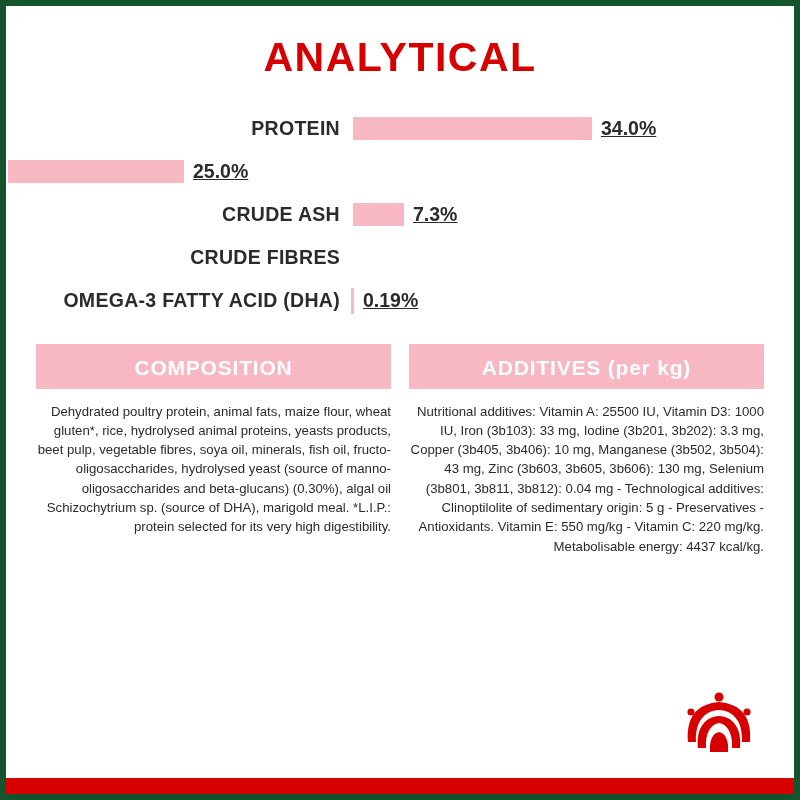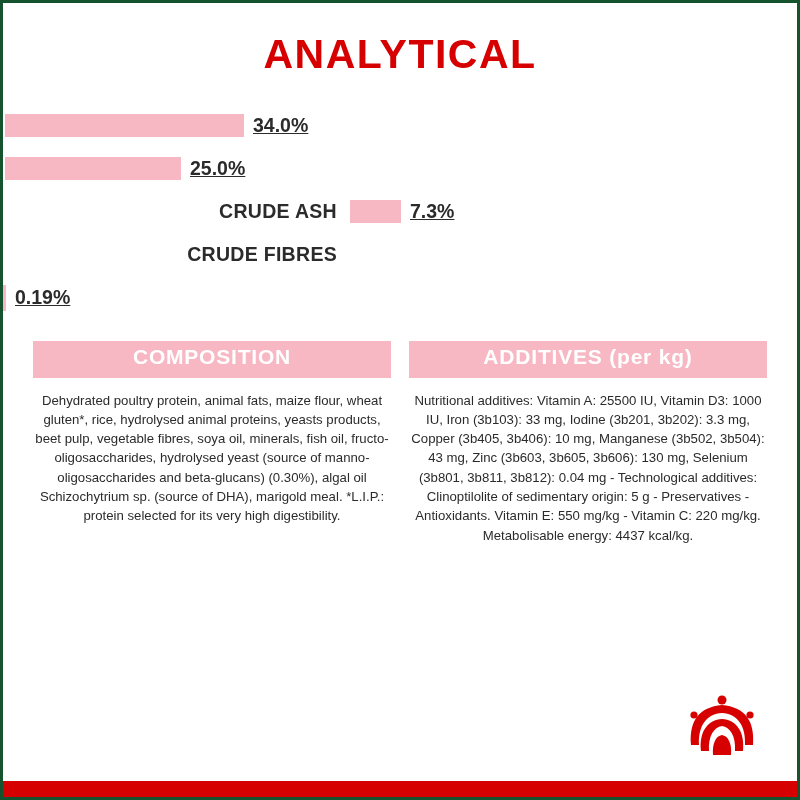--- a/index.html
+++ b/index.html
@@ -12,21 +12,21 @@
     background: #ffffff;
     font-family: "Liberation Sans", sans-serif;
     overflow: hidden;
     position: relative;
   }
   .page {
     width: 800px;
     height: 800px;
     position: relative;
     box-sizing: border-box;
-    border: 3px solid #14532d;
+    border: 6px solid #14532d;
     background: #ffffff;
   }
 
   
   .title {
     text-align: center;
     color: #d60000;
     font-size: 41px;
     font-weight: bold;
     letter-spacing: 1.5px;
@@ -94,28 +94,28 @@
     flex: 1;
     min-width: 0;
   }
   .panel-head {
     background: #f7b8c4;
     color: #ffffff;
     text-align: center;
     font-size: 21px;
     font-weight: bold;
     letter-spacing: 0.8px;
-    padding: 4px 4px 9px;
+    padding: 12px 4px 9px;
   }
   .panel-body {
     color: #2b2b2b;
     font-size: 13.2px;
     line-height: 1.46;
     padding-top: 13px;
-    text-align: center;
+    text-align: right;
   }
 
   
   .logo {
     position: absolute;
     right: 38px;
     bottom: 40px;
     width: 74px;
     height: 62px;
   }
@@ -134,20 +134,21 @@
 
 <div class="page">
 
   <div class="title">
     <span>ANALYTICAL</span>
   </div>
 
   <div class="chart">
 
     <div class="chart-row">
+      <div class="chart-label">PROTEIN</div>
       <div class="bar-wrap">
         <div class="bar" style="width:239px"></div>
         <div class="bar-value">34.0%</div>
       </div>
     </div>
 
     <div class="chart-row">
       <div class="bar-wrap">
         <div class="bar" style="width:176px"></div>
         <div class="bar-value">25.0%</div>
@@ -160,20 +161,21 @@
         <div class="bar" style="width:51px"></div>
         <div class="bar-value">7.3%</div>
       </div>
     </div>
 
     <div class="chart-row">
       <div class="chart-label">CRUDE FIBRES</div>
     </div>
 
     <div class="chart-row">
+      <div class="chart-label">OMEGA-3 FATTY ACID (DHA)</div>
       <div class="bar-wrap">
         <div class="bar bar-zero"></div>
         <div class="bar-value">0.19%</div>
       </div>
     </div>
 
   </div>
 
   <div class="panels">
 

